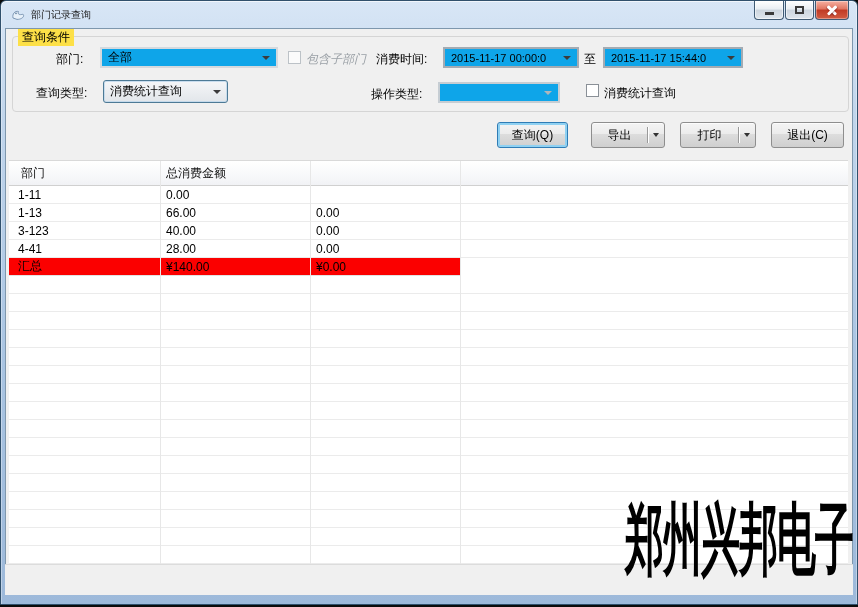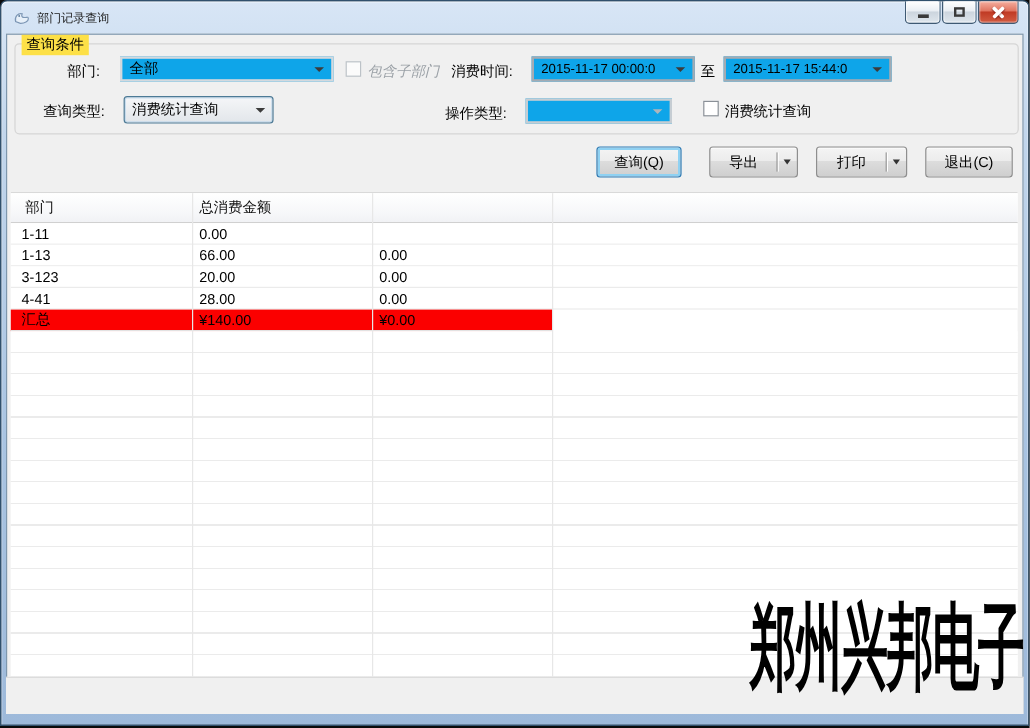--- a/index.html
+++ b/index.html
@@ -239,21 +239,21 @@
     <div class="tc c1">1-11</div>
     <div class="tc c3">0.00</div>
   </div>
   <div class="trow" style="top:43px;">
     <div class="tc c1">1-13</div>
     <div class="tc c2">66.00</div>
     <div class="tc c3">0.00</div>
   </div>
   <div class="trow" style="top:61px;">
     <div class="tc c1">3-123</div>
-    <div class="tc c2">20.00</div>
+    <div class="tc c2">40.00</div>
     <div class="tc c3">0.00</div>
   </div>
   <div class="trow" style="top:79px;">
     <div class="tc c1">4-41</div>
     <div class="tc c2">28.00</div>
     <div class="tc c3">0.00</div>
   </div>
   <div class="trow summary" style="top: 97px; background-color: rgb(251, 0, 0);">
     <div class="tc c1">汇总</div>
     <div class="tc c2">¥140.00</div>

